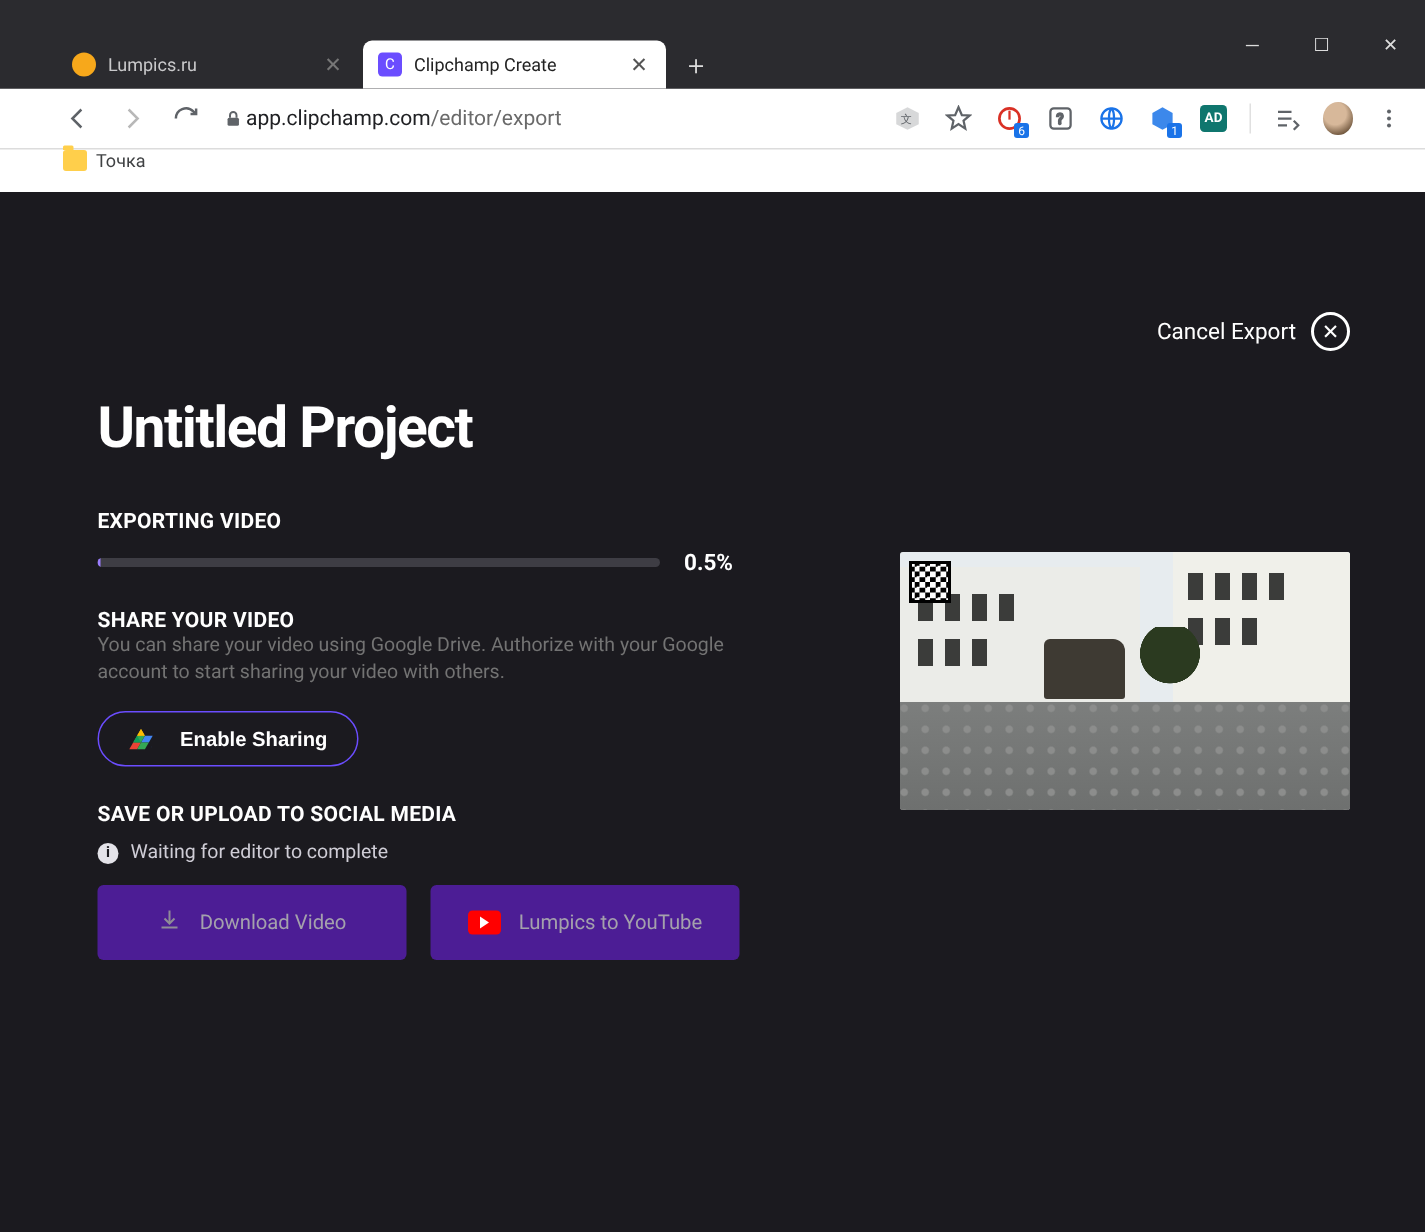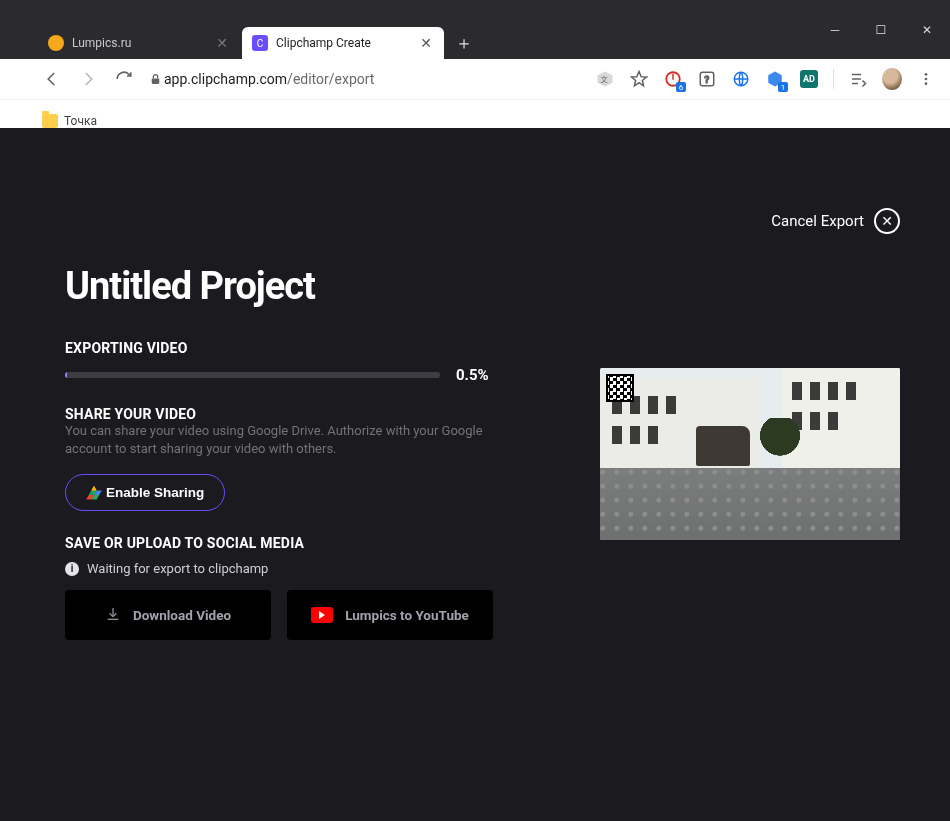--- a/index.html
+++ b/index.html
@@ -57,21 +57,21 @@
   .navbtn.dim { color:#b8b8b8; }
   .url-wrap { flex:1; display:flex; align-items:center; height:28px; }
   .lock { width:18px; display:flex; align-items:center; justify-content:center; color:#5f6368; font-size:12px; }
   .url { font-size:14px; color:#202124; }
   .url .dim { color:#6a6a6a; }
   .right-icons { display:flex; align-items:center; gap:14px; padding-right:6px; }
   .ext-ico { width:20px; height:20px; display:flex; align-items:center; justify-content:center; position:relative; }
   .avatar { width:22px; height:22px; border-radius:50%; background: radial-gradient(circle at 40% 35%, #d7b89a 0 40%, #6b5239 80%);}
 
   .bookbar {
-    height:29px; background:#fff; border-top:1px solid #ededed; display:flex; align-items:flex-end;
+    height:29px; background:#fff; border-top:1px solid #ededed; display:flex; align-items:flex-start;
     padding-left:42px; gap:6px;
   }
   .bm { display:flex; align-items:center; gap:6px; font-size:12px; color:#404244; }
   .bm .folder { width:16px; height:14px; background:#ffcf4b; border-radius:2px; position:relative; }
   .bm .folder:before { content:""; position:absolute; top:-3px; left:0; width:7px; height:3px; background:#ffcf4b; border-radius:1px 1px 0 0; }
 
   .app {
     background:#1b1a1f; height:693px; position:relative; color:#fff;
   }
   .cancel-wrap {
@@ -89,33 +89,33 @@
 
   .prog-row { display:flex; align-items:center; gap:16px; margin-top:10px; }
   .prog-bar { flex:0 0 375px; height:6px; background:#3e3d44; border-radius:3px; overflow:hidden; position:relative; }
   .prog-fill { height:100%; background:#9b7dff; width:0.5%; }
   .prog-pct { font-size:15px; font-weight:700; color:#fff; }
 
   .share-label { margin-top:22px; }
   .share-desc { margin-top:0; font-size:13px; color:#737373; line-height:18px; max-width:420px; }
 
   .enable-share {
-    margin-top:16px; display:inline-flex; align-items:center; gap:4px;
+    margin-top:16px; display:inline-flex; align-items:center; gap:18px;
     border:1px solid #6b4dff; border-radius:22px; padding:10px 20px;
     font-size:13.5px; font-weight:600; color:#fff; background:transparent;
   }
   .g-drive { width:16px; height:14px; position:relative; }
   .g-drive svg { display:block; }
 
   .save-label { margin-top:24px; }
   .wait-row { display:flex; align-items:center; gap:8px; margin-top:10px; color:#cfcdd6; font-size:13px; }
   .info-dot { width:14px; height:14px; border-radius:50%; background:#e4e3e9; color:#1b1a1f; font-size:10px; font-weight:700; display:flex; align-items:center; justify-content:center; }
 
   .btn-row { display:flex; gap:16px; margin-top:14px; }
-  .big-btn { width:206px; height:50px; background:#000000; border-radius:4px; display:flex; align-items:center; justify-content:center; gap:12px; color:#a4a1ac; font-size:13.5px; font-weight:700; }
+  .big-btn { width:206px; height:50px; background:#4c1d95; border-radius:4px; display:flex; align-items:center; justify-content:center; gap:12px; color:#a4a1ac; font-size:13.5px; font-weight:400; }
   .dl-ico { color:#8f8c97; }
   .yt-ico { width:22px; height:16px; background:#ff0000; border-radius:3px; position:relative; }
   .yt-ico:after { content:""; position:absolute; left:8px; top:4px; border-left:6px solid #fff; border-top:4px solid transparent; border-bottom:4px solid transparent; }
 
   .preview {
     position:absolute; right:50px; top:240px; width:300px; height:172px;
     background:#777; border-radius:2px; overflow:hidden;
   }
   .sky { position:absolute; inset:0; background:linear-gradient(#e7ecef 0 58%, #8d8f8e 58% 100%); }
   .bldL { position:absolute; left:0; top:10px; width:160px; height:92px; background:#ebece8; }
@@ -285,21 +285,21 @@
             <polygon fill="#34A853" points="43.5 50 72.5 50 58 75 29 75"></polygon>
             <polygon fill="#0F9D58" points="29 25 14.5 50 43.5 50"></polygon>
           </svg>
       </span>
       <span>Enable Sharing</span>
     </button>
 
     <div class="sect-label save-label">SAVE OR UPLOAD TO SOCIAL MEDIA</div>
     <div class="wait-row">
       <span class="info-dot">i</span>
-      <span>Waiting for export to clipchamp</span>
+      <span>Waiting for editor to complete</span>
     </div>
 
     <div class="btn-row">
       <div class="big-btn">
         <span class="dl-ico">
           <svg width="16" height="16" viewBox="0 0 24 24" fill="none" stroke="currentColor" stroke-width="2">
               <path d="M12 3v12"></path>
               <polyline points="7 11 12 16 17 11"></polyline>
               <line x1="4" y1="20" x2="20" y2="20"></line>
             </svg>

